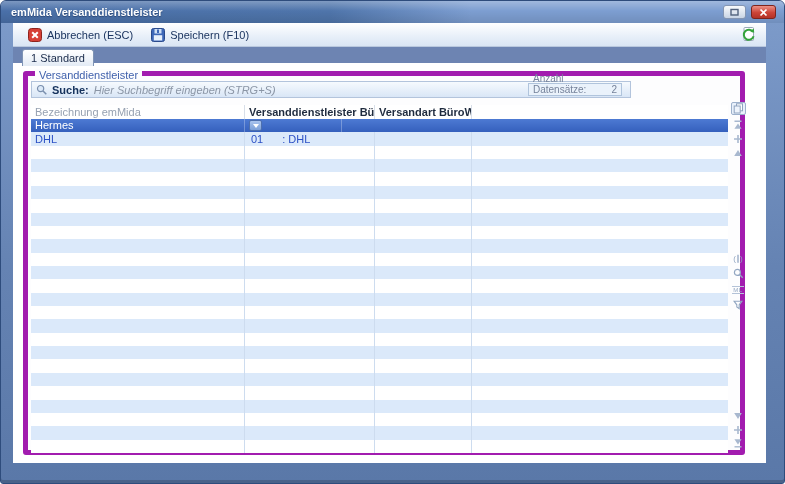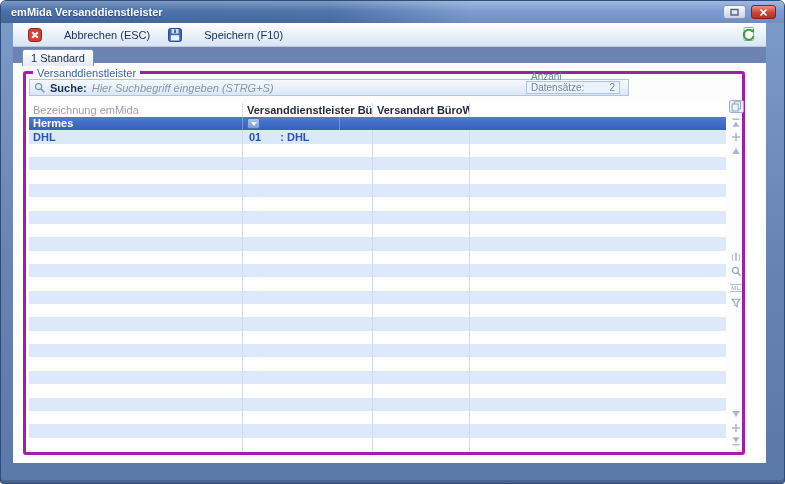--- a/index.html
+++ b/index.html
@@ -16,46 +16,46 @@
     text-shadow:0 1px 1px rgba(20,40,80,.55);white-space:nowrap;}
   .winbtns{position:absolute;right:8px;top:4px;display:flex;gap:5px;}
   .wbtn{height:14px;border-radius:3px;display:flex;align-items:center;justify-content:center;cursor:default;}
   .wbtn.restore{width:23px;background:linear-gradient(#f8fafc,#c9d5e5);border:1px solid #8596b2;}
   .wbtn.close{width:25px;background:linear-gradient(#ec9187,#cc4437 55%,#b33226);border:1px solid #7e241c;}
   
   .client{position:absolute;left:12px;top:22px;width:753px;height:440px;background:#ffffff;overflow:hidden;}
   .toolbar{position:absolute;left:0;top:0;width:100%;height:24px;
     background:linear-gradient(#ffffff,#e9f0f9 55%,#d9e5f4);border-bottom:1px solid #b9c8de;
     display:flex;align-items:center;padding:0 6px;}
-  .tb-btn{display:flex;align-items:center;gap:22px;padding:0 9px;height:20px;font-size:11px;color:#1c3560;cursor:default;}
+  .tb-btn{display:flex;align-items:center;gap:5px;padding:0 9px;height:20px;font-size:11px;color:#1c3560;cursor:default;}
   .tb-refresh{position:absolute;right:8px;top:2px;width:19px;height:19px;display:flex;align-items:center;justify-content:center;}
   .tabband{position:absolute;left:0;top:24px;width:100%;height:16px;background:#6d84b2;}
   .tab{position:absolute;left:9px;top:26px;width:72px;height:17px;
     background:linear-gradient(#ffffff,#e3ebf5);border:1px solid #7e93b4;border-bottom:none;
     border-radius:3px 3px 0 0;font-size:11px;color:#1a2b4a;text-align:center;line-height:16px;z-index:3;}
   
   .groupbox{position:absolute;left:10px;top:48px;width:722px;height:384px;background:#fdfdfe;
-    border:3px solid #a21caf;border-radius:3px;z-index:2;}
+    border:5px solid #a21caf;border-radius:3px;z-index:2;}
   .gb-label{position:absolute;top:-7px;left:7px;background:#fdfdfe;padding:0 4px;font-size:11px;color:#4061ac;}
   
   .searchbar{position:absolute;left:3px;top:5px;width:600px;height:17px;
     background:linear-gradient(#f6fafe,#d9e6f6);border:1px solid #b3c4dc;
     display:flex;align-items:center;padding:0 4px;font-size:11px;}
   .s-label{font-weight:bold;color:#16325c;margin:0 5px 0 4px;}
   .s-ph{font-style:italic;color:#8b96a6;}
   .countbox{position:absolute;right:8px;top:1px;bottom:1px;width:94px;background:#eaf2fb;
     border:1px solid #b0c4dc;color:#76839b;font-size:10px;display:flex;align-items:flex-end;justify-content:flex-end;padding:0 4px;}
   
   .thead{position:absolute;left:3px;top:29px;width:697px;height:14px;display:flex;background:#fff;font-size:11px;}
   .th{padding:0 0 0 4px;line-height:14px;white-space:nowrap;overflow:hidden;border-right:1px solid #d8dfe9;}
   .th.muted{color:#96a1b1;}
   .th.strong{color:#1f2b3e;font-weight:bold;}
   .c1{width:214px;} .c2{width:130px;} .c3{width:97px;} .c4{flex:1;border-right:none;}
   .tbody{position:absolute;left:3px;top:43px;width:697px;height:334px;display:flex;flex-direction:column;}
-  .trow{display:flex;height:13.36px;font-size:11px;background:#fff;font-weight:bold;}
+  .trow{display:flex;height:13.36px;font-size:11px;background:#fff;}
   .trow.alt{background:#dbe9fa;}
   .trow.sel{background:linear-gradient(#4d7ad3,#3560bd);color:#fff;}
   .td{padding:0 0 0 4px;line-height:13px;white-space:nowrap;overflow:hidden;
     border-right:1px solid #cddcef;display:flex;align-items:center;}
   .trow.sel .td{border-right-color:rgba(255,255,255,.28);}
   .td.c4{border-right:none;}
   .linktext{color:#2b50c5;}
   .code{min-width:15px;padding:0 2px;display:inline-block;text-align:left;}
   .code.chip{background:#7ea4e6;color:#fff;text-align:center;border-radius:1px;}
   .ddslot{width:15px;display:inline-flex;justify-content:center;}

